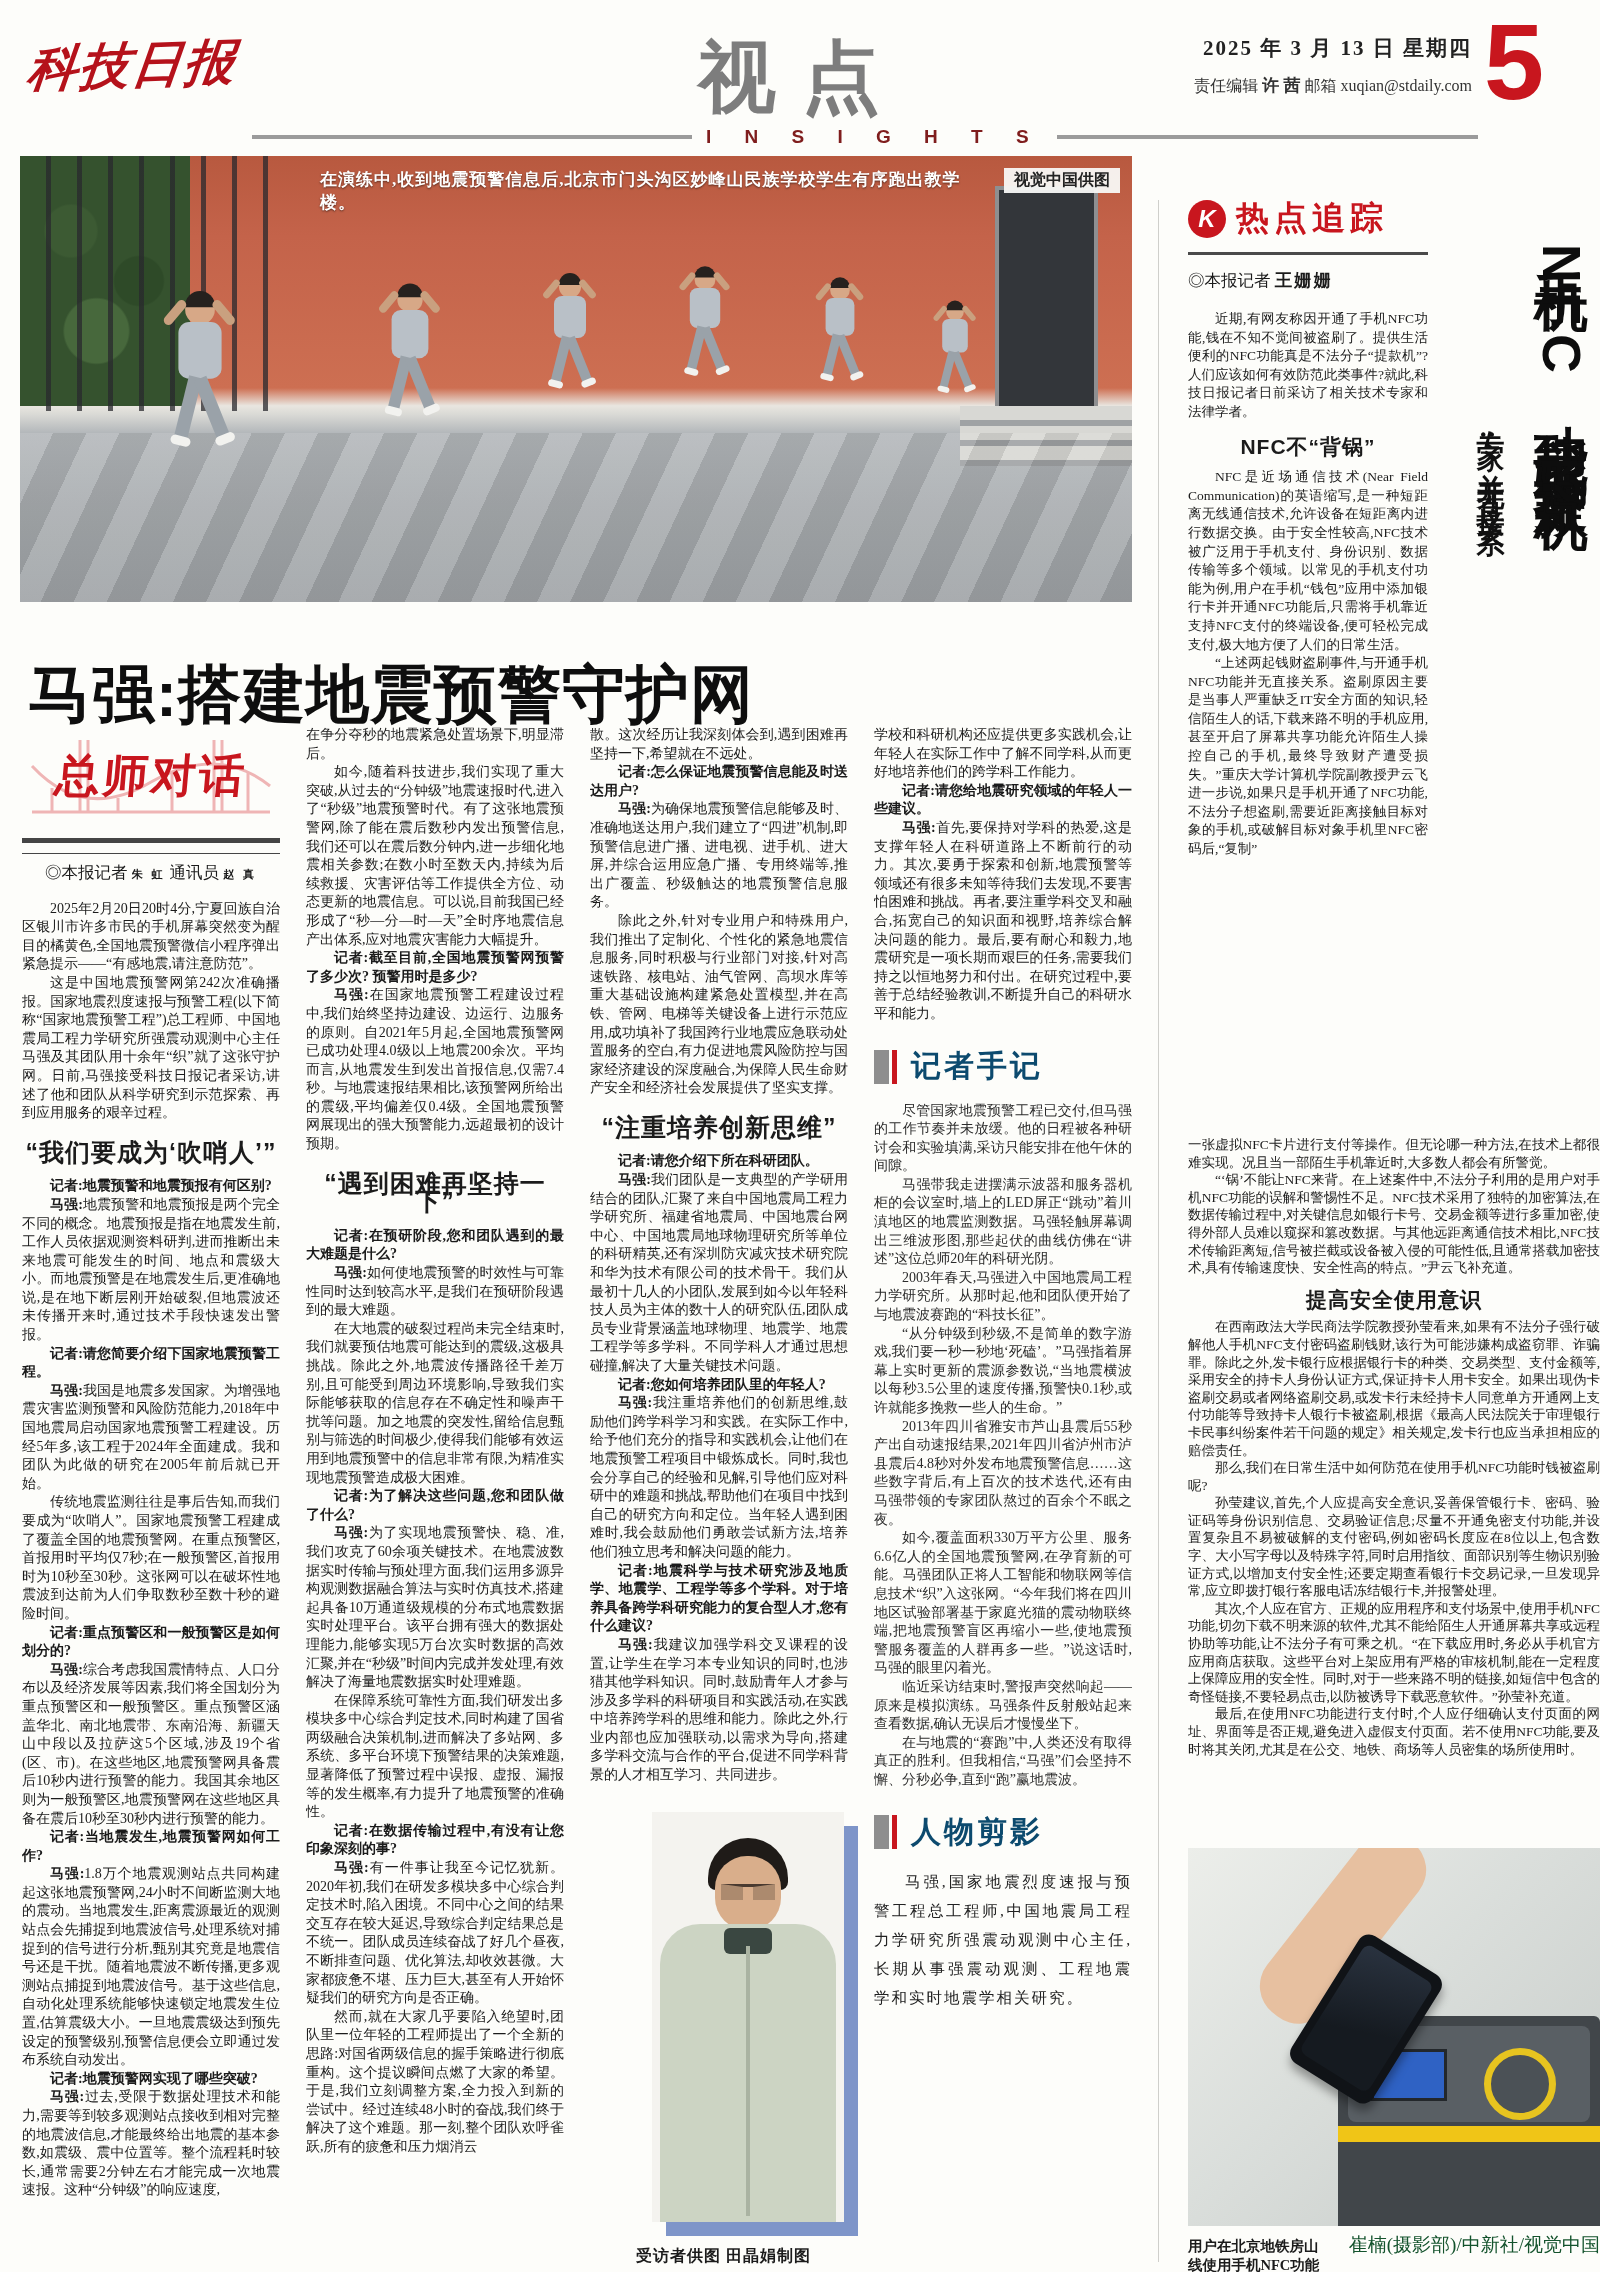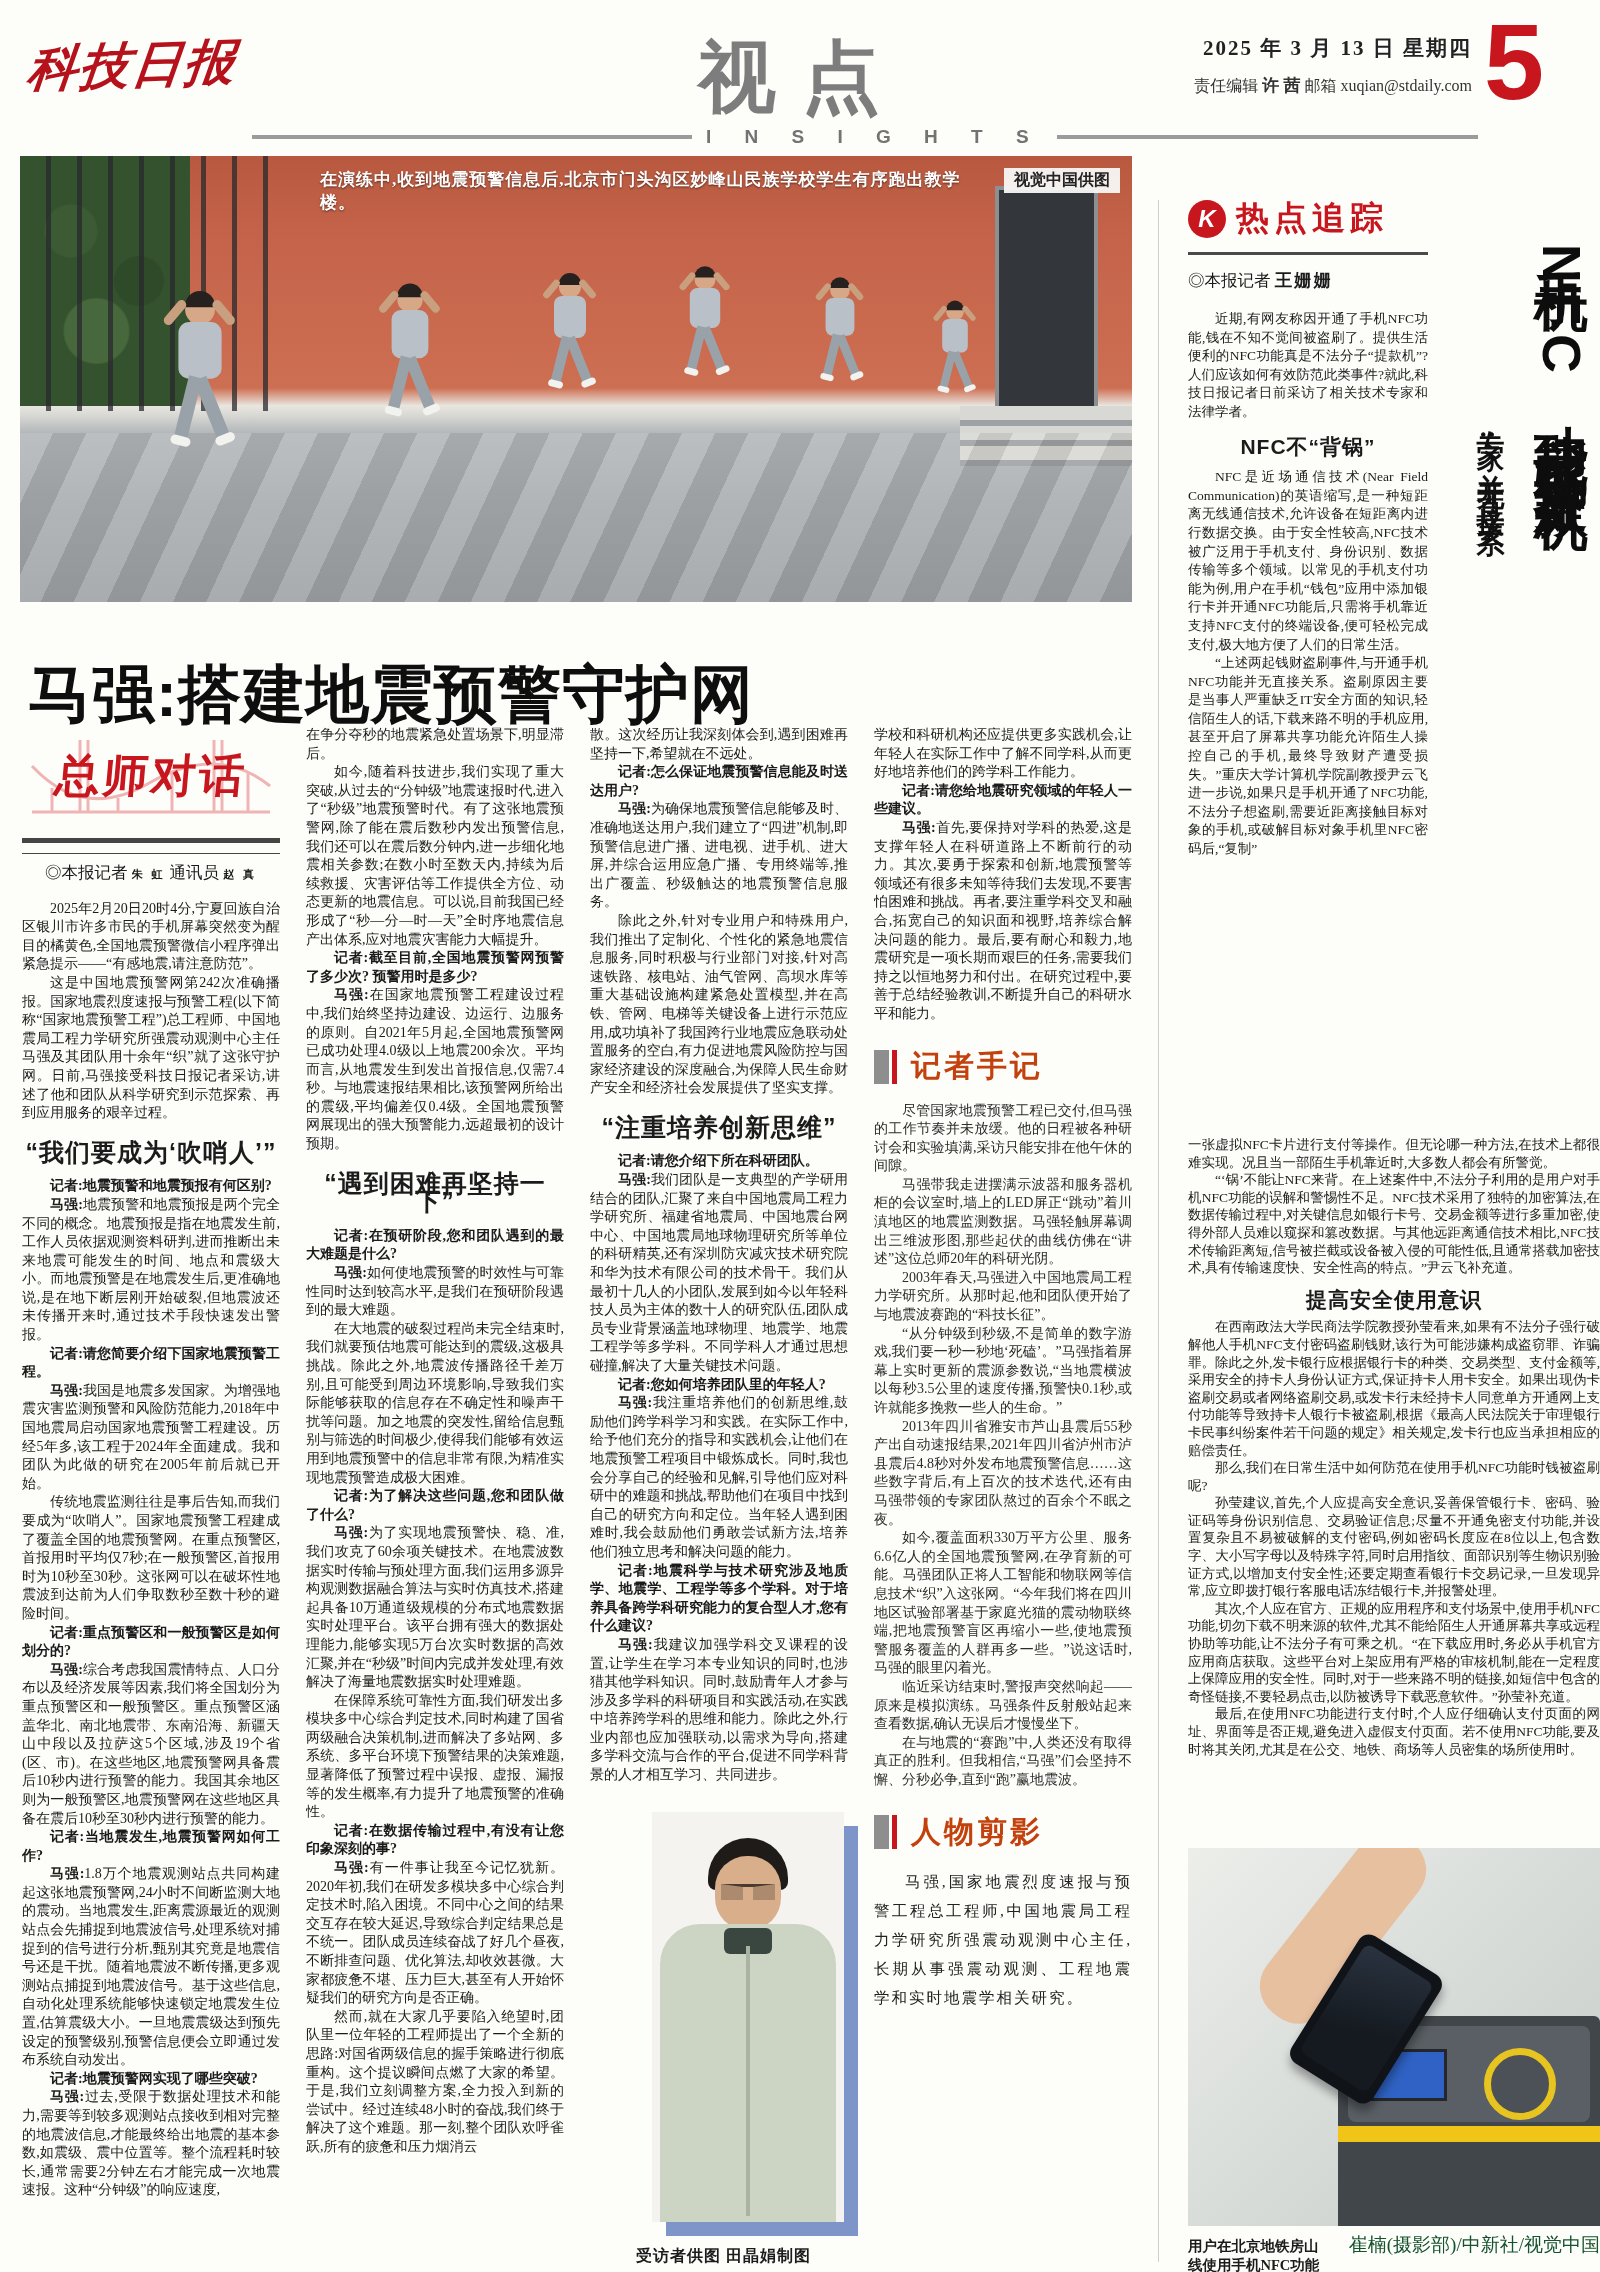--- a/index.html
+++ b/index.html
@@ -8,21 +8,21 @@
   
   .logo{position:absolute;left:28px;top:22px;width:230px;height:86px;color:#b5121b;
         font-family:"DejaVu Serif",serif;font-size:50px;font-weight:900;font-style:italic;
         transform:skewX(-8deg) rotate(-2deg);letter-spacing:2px;line-height:86px;}
   .sec-title{position:absolute;left:698px;top:26px;font-family:"Liberation Sans",sans-serif;
         font-size:78px;font-weight:900;color:#7d7d7d;letter-spacing:26px;}
   .insights-row{position:absolute;left:252px;top:126px;width:1226px;display:flex;align-items:center;}
   .insights-row .seg{height:4px;background:#9b9b9b;}
   .insights-row .s1{width:440px;}
   .insights-row .s2{flex:1;}
-  .insights-txt{font-family:"Liberation Sans",sans-serif;font-size:19px;font-weight:700;color:#737373;
+  .insights-txt{font-family:"Liberation Sans",sans-serif;font-size:19px;font-weight:700;color:#7f1d1d;
         letter-spacing:14px;margin:0 14px;white-space:nowrap;}
   .date-block{position:absolute;left:1100px;top:34px;width:372px;text-align:right;}
   .date-line{font-size:21px;font-weight:700;color:#222;letter-spacing:2px;}
   .editor-line{margin-top:12px;font-size:16px;color:#333;}
   .editor-line b{font-size:17px;}
   .pageno{position:absolute;left:1484px;top:8px;font-family:"Liberation Sans",sans-serif;
         font-size:108px;font-weight:900;color:#c8161e;line-height:1;}
   
   .mainphoto{position:absolute;left:20px;top:156px;width:1112px;height:446px;overflow:hidden;
      background:linear-gradient(180deg,#b8593f 0%,#c4634a 18%,#cd6f52 52%,#e9e6e0 56%,#d9d9d5 58%,
@@ -72,21 +72,21 @@
   .kicker-txt{position:relative;font-family:"Liberation Sans",sans-serif;font-size:45px;font-weight:900;
         color:#c8161e;transform:skewX(-5deg);letter-spacing:3px;line-height:100px;}
   .dbl-rule{height:10px;border-top:5px solid #454545;border-bottom:1px solid #454545;margin:2px 0 10px;}
   .byline{font-size:16.5px;text-align:center;margin:8px 0 16px;white-space:nowrap;}
   .byline b{font-size:11px;letter-spacing:3px;}
   
   .sect-head{display:flex;align-items:center;margin:26px 0 18px;}
   .sect-head .bar-g{width:15px;height:34px;background:#8e8e8e;}
   .sect-head .bar-r{width:5px;height:34px;background:#c8161e;margin-left:3px;}
   .sect-head .sect-title{font-family:"Liberation Sans",sans-serif;font-size:30px;font-weight:700;
-        color:#c2410c;margin-left:14px;letter-spacing:3px;}
+        color:#0c4a6e;margin-left:14px;letter-spacing:3px;}
   .notes-list .para{font-family:"Liberation Serif",serif;color:#2b2b2b;}
   .profile-list .para{line-height:29px;font-size:15.5px;color:#222;letter-spacing:2px;}
   
   .portrait{position:absolute;left:652px;top:1812px;width:206px;height:424px;}
   .p-shadow{position:absolute;left:14px;top:14px;width:192px;height:410px;background:#7e95c9;}
   .p-card{position:absolute;left:0;top:0;width:192px;height:410px;background:#f4f3ef;overflow:hidden;}
   .p-hair{position:absolute;left:56px;top:26px;width:80px;height:52px;border-radius:40px 40px 8px 8px;background:#1f1b18;}
   .p-face{position:absolute;left:63px;top:44px;width:66px;height:74px;border-radius:32px;background:#d9ae8b;}
   .glasses{position:absolute;left:6px;top:28px;width:54px;height:16px;
         border-left:22px solid rgba(40,30,25,.25);border-right:22px solid rgba(40,30,25,.25);

